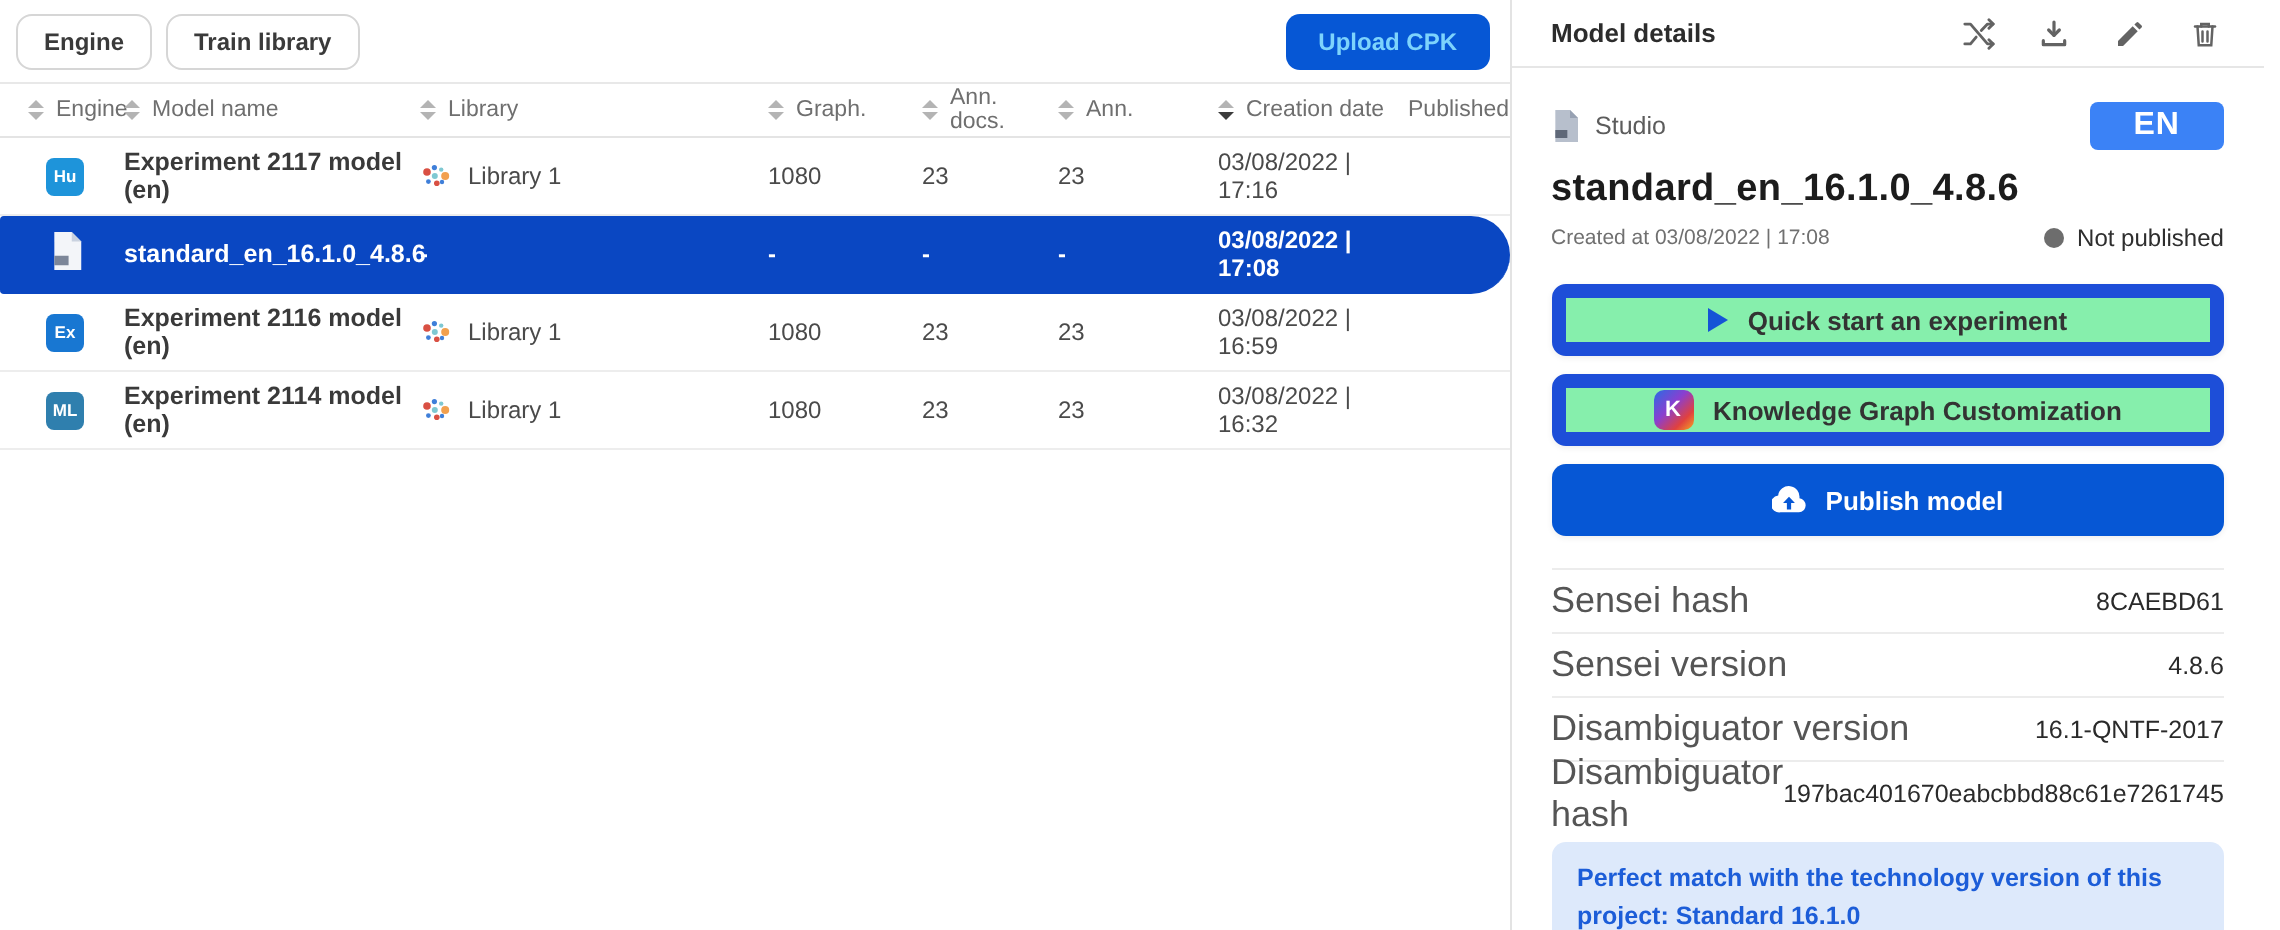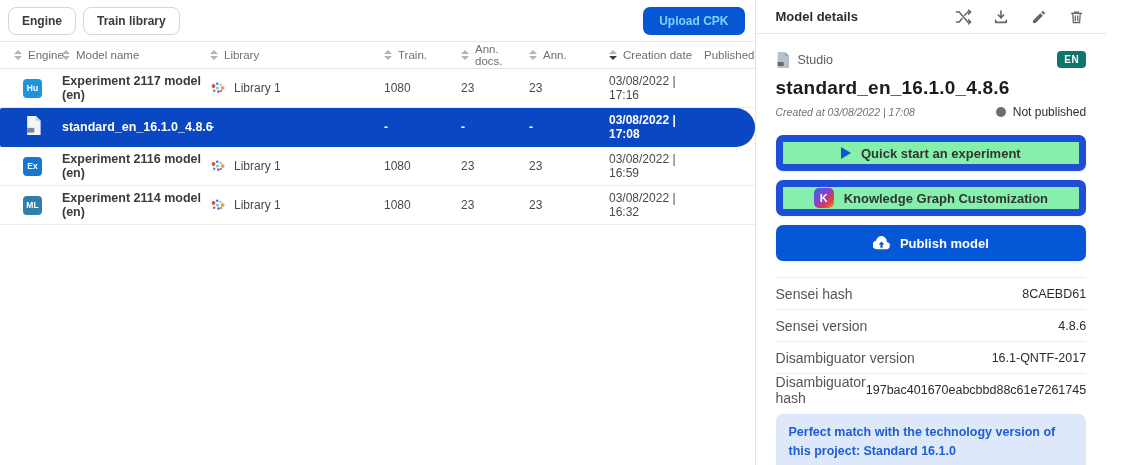--- a/index.html
+++ b/index.html
@@ -38,44 +38,44 @@
   
   .right { width:380px; height:465px; border-left:1px solid #e3e3e3; background:#fff; }
   .panel-head { height:34px; display:flex; align-items:center; padding:0 20px;
     border-bottom:1px solid #e6e6e6; }
   .panel-title { font-size:13px; font-weight:700; color:#2c2c2c; }
   .head-icons { margin-left:auto; display:flex; gap:21px; }
   .icon-btn { width:17px; height:17px; cursor:pointer; display:flex; align-items:center; }
   .panel-body { padding:0 20px; }
   .studio-row { margin-top:17px; display:flex; align-items:center; gap:8px; }
   .studio-label { font-size:12.5px; color:#5c5c5c; }
-  .lang-badge { margin-left:auto; background:#0f766e; color:#fff; font-size:10px; font-weight:700;
-    border-radius:4px; padding:3px 7px; letter-spacing:.5px; }
+  .lang-badge { margin-left:auto; background:#3b82f6; color:#fff; font-size:16px; font-weight:700;
+    border-radius:4px; padding:3px 22px; letter-spacing:.5px; }
   .model-title { margin-top:9px; font-size:19px; font-weight:700; color:#1c1c1c; letter-spacing:.2px; }
   .meta-row { margin-top:6px; display:flex; align-items:center; }
-  .created { font-size:10.5px; color:#707070;font-style:italic; }
+  .created { font-size:10.5px; color:#707070; }
   .pub-status { margin-left:auto; display:flex; align-items:center; gap:7px;
     font-size:12px; color:#2e2e2e; }
   .dot { width:10px; height:10px; border-radius:50%; background:#6d6d6d; }
 
   .actions { margin-top:16px; display:flex; flex-direction:column; gap:9px; }
   .action-btn { height:36px; width:100%; background:#86efac; border:7px solid #1d4ed8; border-radius:7px;
     box-shadow:0 1px 3px rgba(0,0,0,.07); display:flex; align-items:center; justify-content:center;
     gap:10px; font-size:13px; font-weight:700; color:#333; cursor:pointer;
     font-family:"Liberation Sans", sans-serif; }
   .action-btn.publish { background:#0657d5; border:none; color:#fff; }
   .play-tri { width:0; height:0; border-left:10px solid #1553d6;
     border-top:6px solid transparent; border-bottom:6px solid transparent; }
   .kg-icon { width:20px; height:20px; border-radius:5px; color:#fff; font-size:11px; font-weight:700;
     display:flex; align-items:center; justify-content:center;
     background:linear-gradient(135deg,#2b6be4 0%,#8a3fd0 42%,#e0413f 75%,#f5a623 100%); }
 
   .kv-list { margin-top:16px; }
   .kv-row { height:32px; display:flex; align-items:center; border-top:1px solid #ececec; }
-  .kv-label { font-size:14px; color:#555; }
+  .kv-label { font-size:18px; color:#555; }
   .kv-value { margin-left:auto; font-size:12.5px; color:#2a2a2a; }
 
   .info-box { margin-top:9px; background:#dde9fb; border-radius:7px; padding:9px 13px;
     font-size:12.5px; font-weight:700; color:#1c5dd8; line-height:1.55; }
 </style>
 </head>
 <body>
 
 <div class="app">
 
@@ -107,21 +107,21 @@
             <i class="tri up"></i>
             <i class="tri down"></i>
           </span>
         <span>Library</span>
       </div>
       <div class="th">
         <span class="sort">
             <i class="tri up"></i>
             <i class="tri down"></i>
           </span>
-        <span>Train.</span>
+        <span>Graph.</span>
       </div>
       <div class="th">
         <span class="sort">
             <i class="tri up"></i>
             <i class="tri down"></i>
           </span>
         <span>Ann. docs.</span>
       </div>
       <div class="th">
         <span class="sort">

